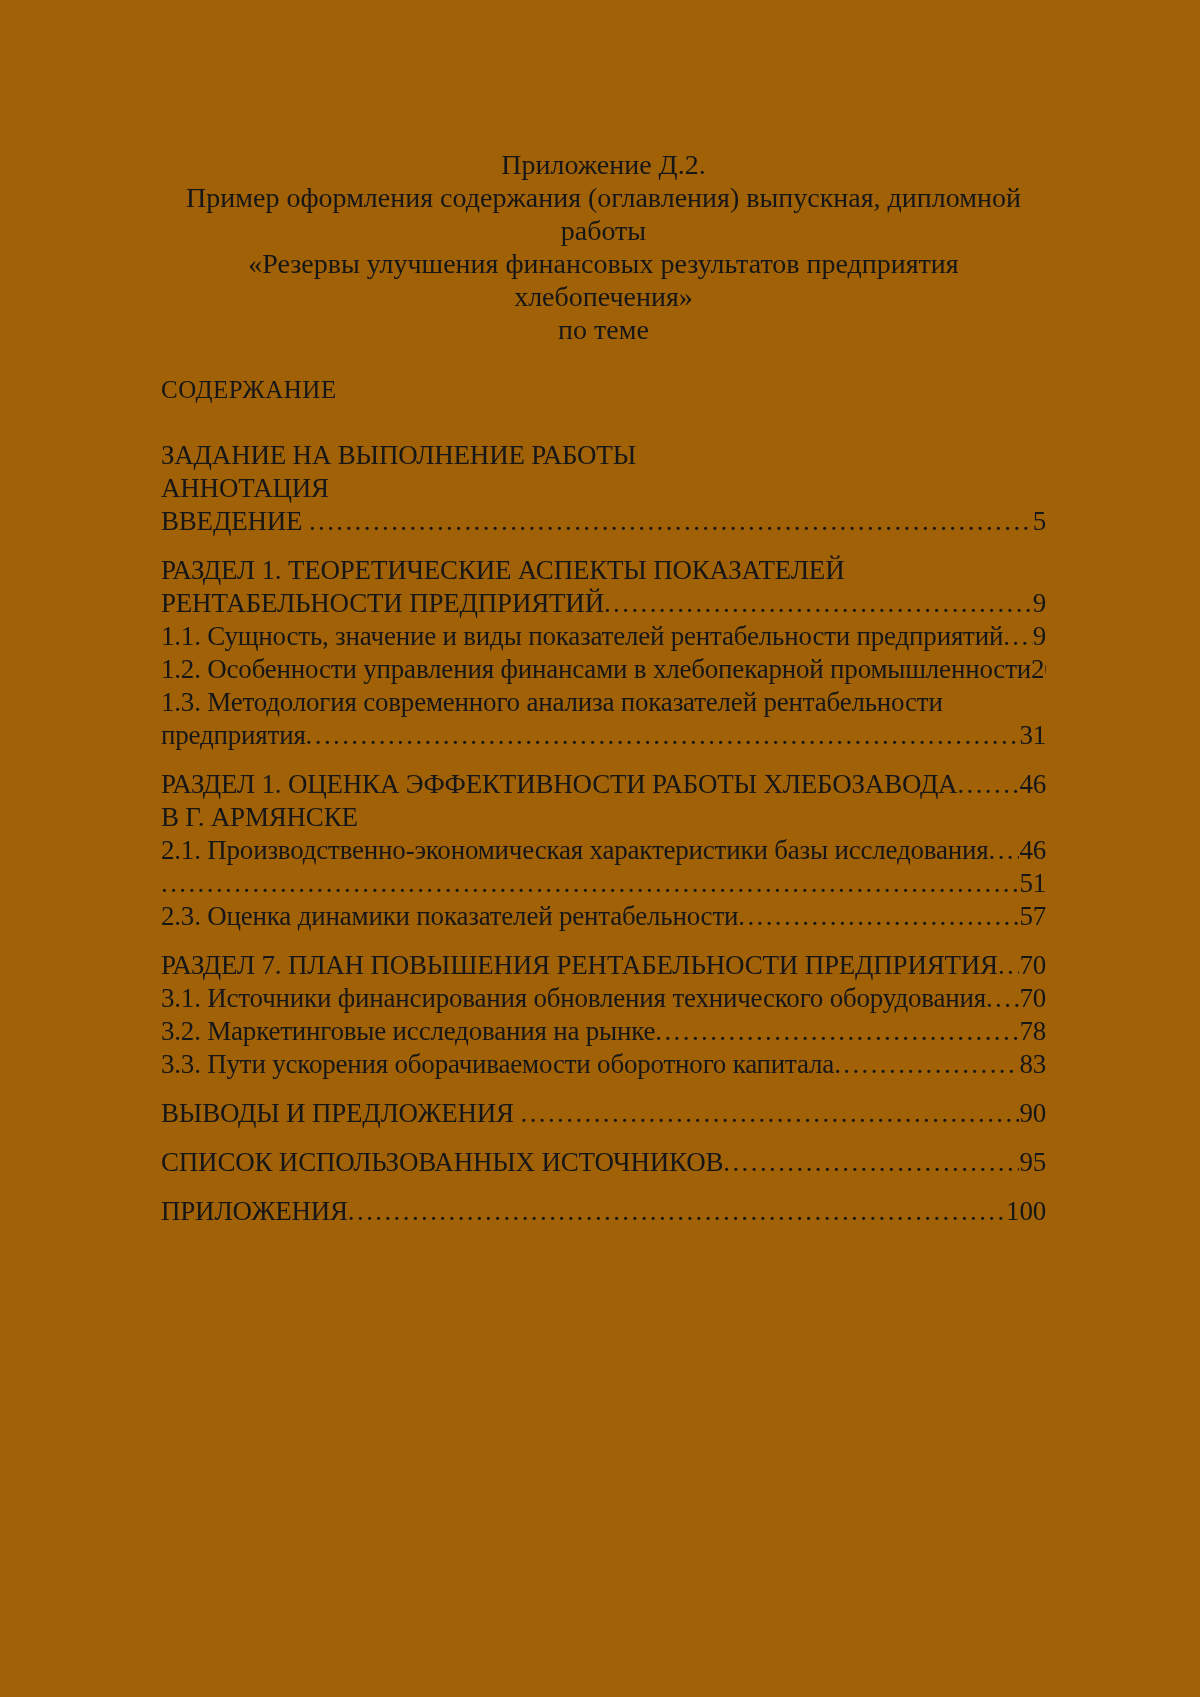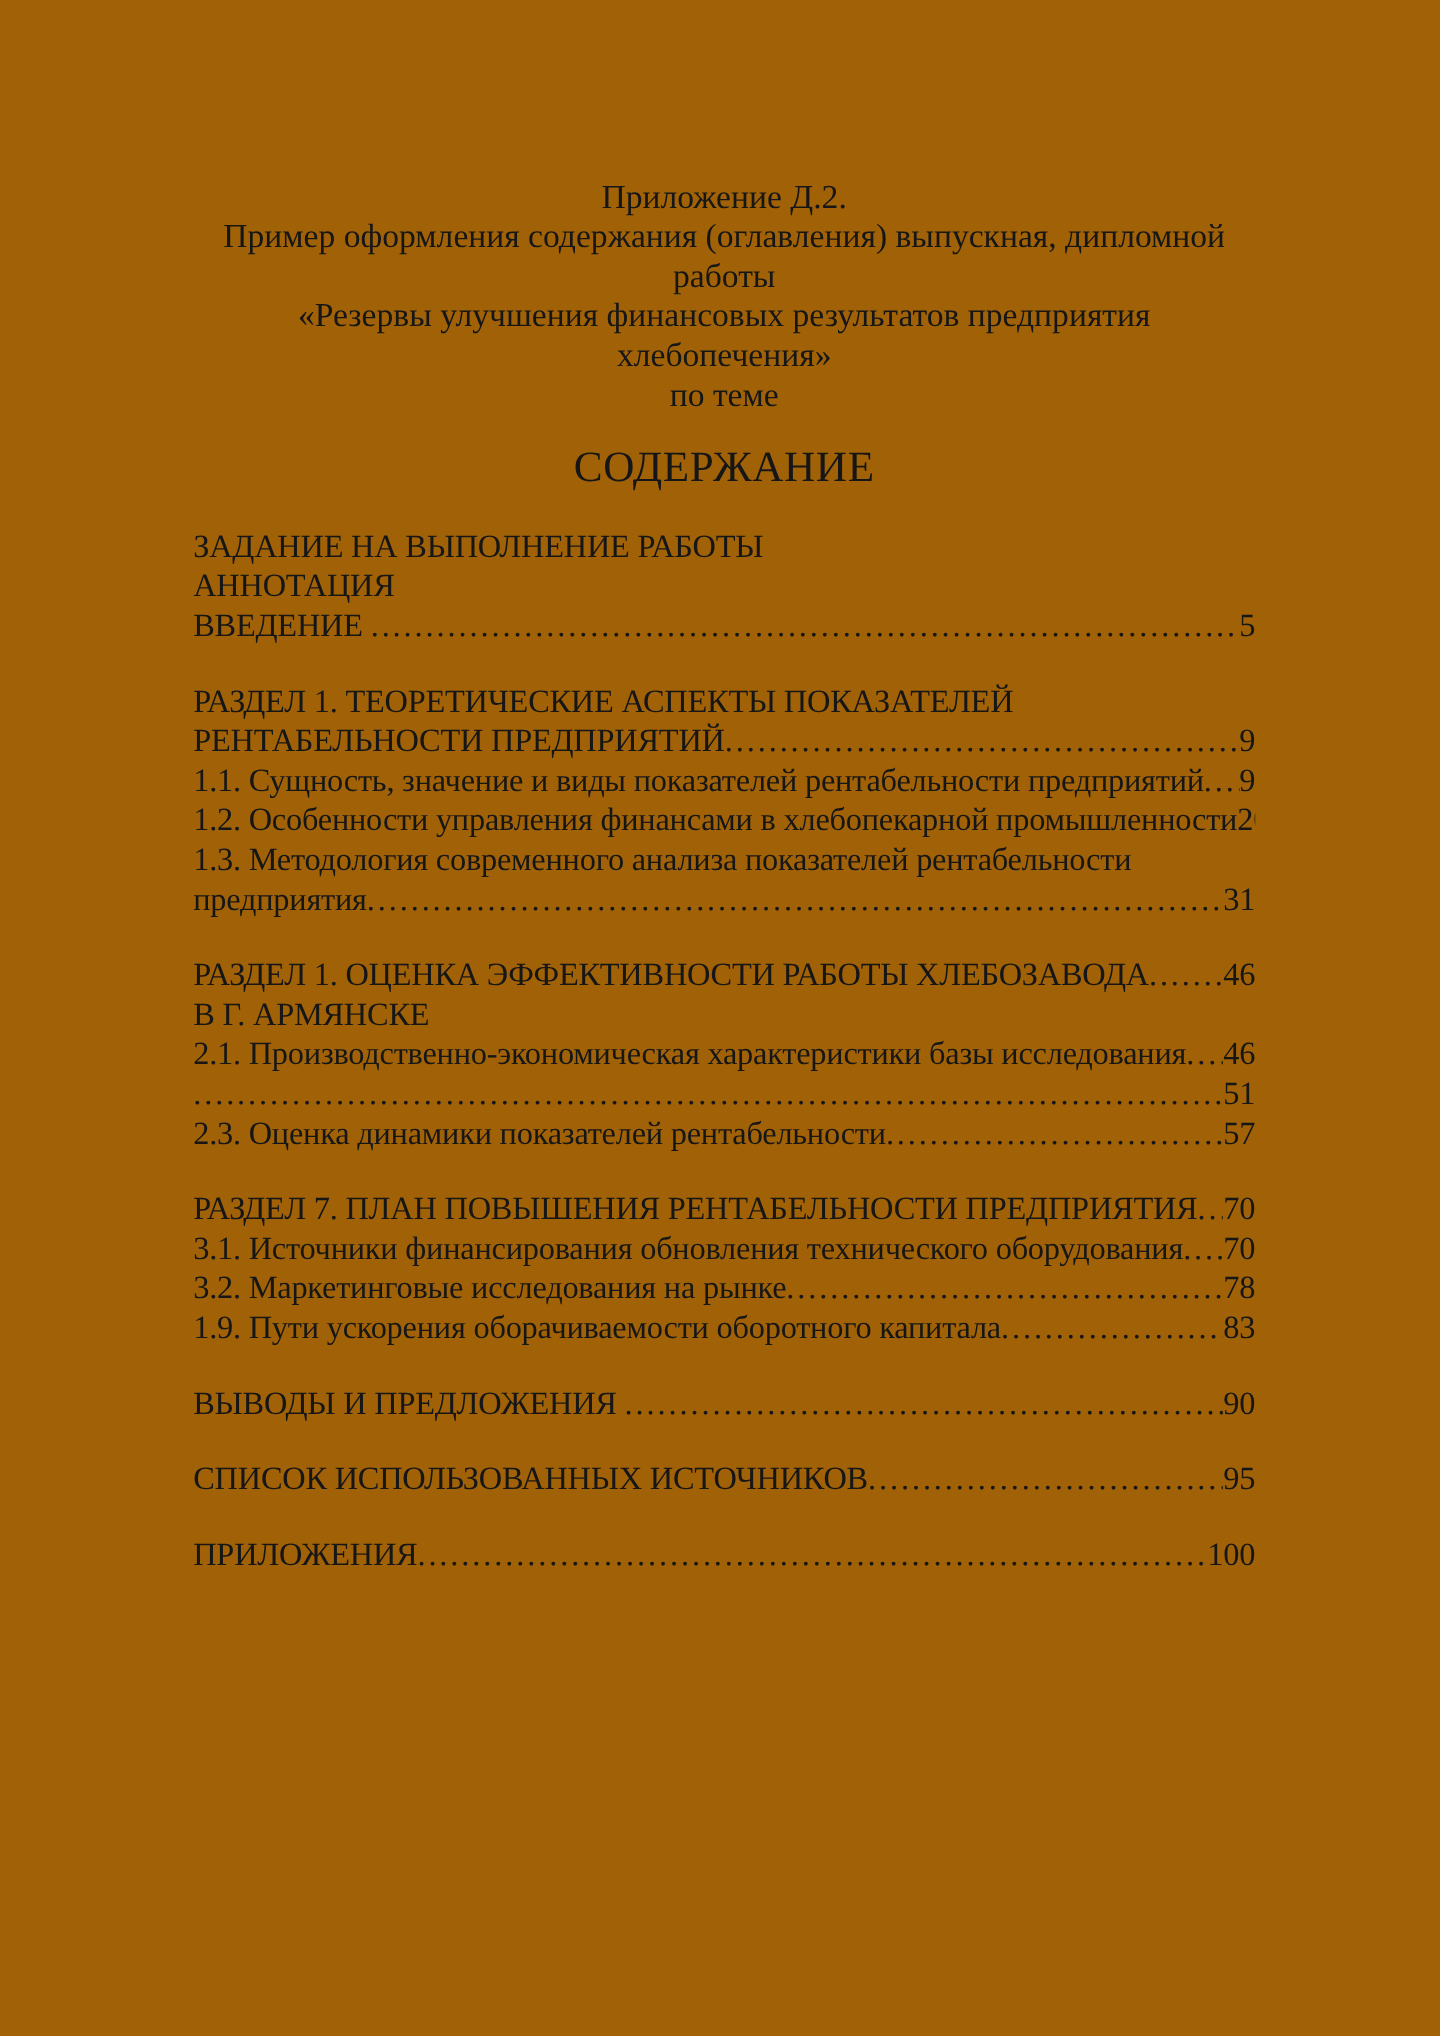--- a/index.html
+++ b/index.html
@@ -21,40 +21,39 @@
     padding: 148px 154px 0 161px;
     background: #a16207;
   }
   .hdr {
     text-align: center;
     font-size: 28px;
     line-height: 33px;
   }
   .hdr div { min-height: 33px; }
   .toc-title {
-    font-size: 36px;
+    font-size: 25px;
     line-height: 33px;
     font-weight: normal;
-    text-align: center;
     margin: 27px 0 0 0;
     letter-spacing: 0.5px;
   }
   .toc {
     margin-top: 33px;
     font-size: 27px;
     line-height: 33px;
     letter-spacing: -0.2px;
   }
   .row {
     display: flex;
     align-items: flex-end;
     min-height: 33px;
     overflow: hidden;
   }
-  .row.gap { margin-top: 30px; }
+  .row.gap { margin-top: 16px; }
   .row .label {
     white-space: pre;
     flex: 0 1 auto;
   }
   .row .leader {
     flex: 1 1 0;
     min-width: 0;
     overflow: hidden;
     white-space: nowrap;
     letter-spacing: 2.4px;
@@ -147,21 +146,21 @@
         <span class="label">3.1. Источники финансирования обновления технического оборудования</span>
         <span class="leader">....................................................................................................................................................................................</span>
         <span class="pg">70</span>
       </div>
       <div class="row">
         <span class="label">3.2. Маркетинговые исследования на рынке</span>
         <span class="leader">....................................................................................................................................................................................</span>
         <span class="pg">78</span>
       </div>
       <div class="row">
-        <span class="label">1.9. Пути ускорения оборачиваемости оборотного капитала</span>
+        <span class="label">3.3. Пути ускорения оборачиваемости оборотного капитала</span>
         <span class="leader">....................................................................................................................................................................................</span>
         <span class="pg">83</span>
       </div>
       <div class="row gap">
         <span class="label">ВЫВОДЫ И ПРЕДЛОЖЕНИЯ </span>
         <span class="leader">....................................................................................................................................................................................</span>
         <span class="pg">90</span>
       </div>
       <div class="row gap">
         <span class="label">СПИСОК ИСПОЛЬЗОВАННЫХ ИСТОЧНИКОВ</span>

